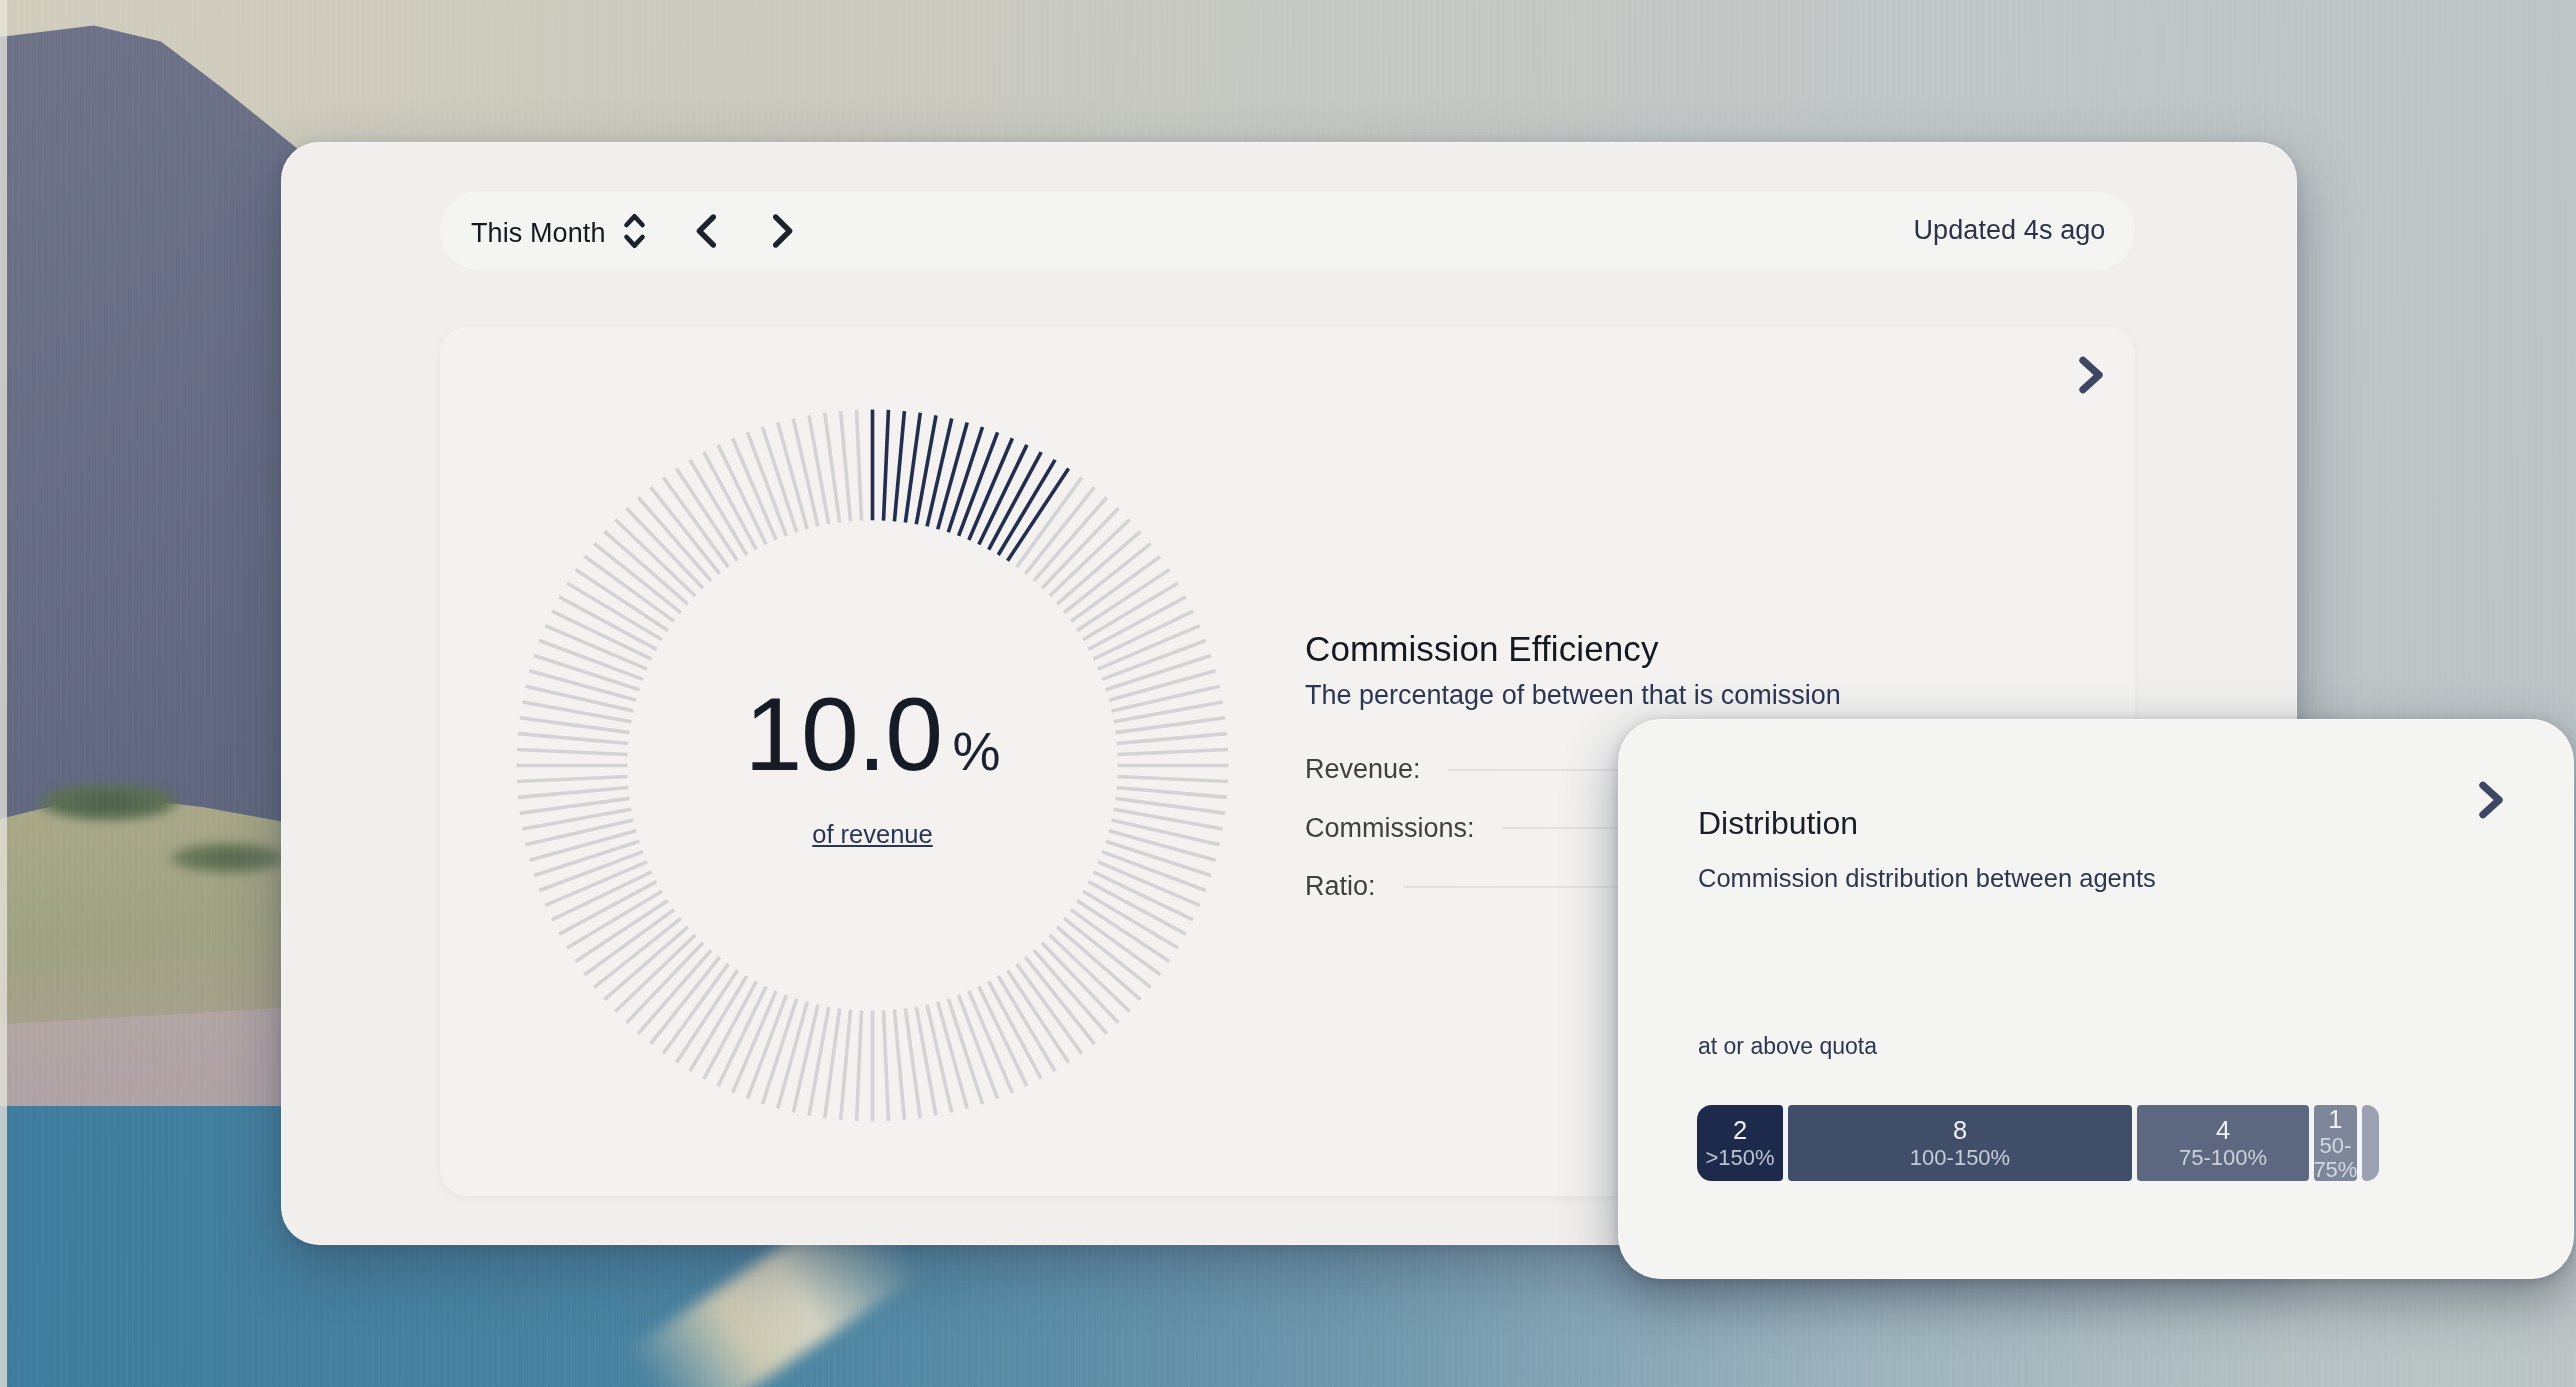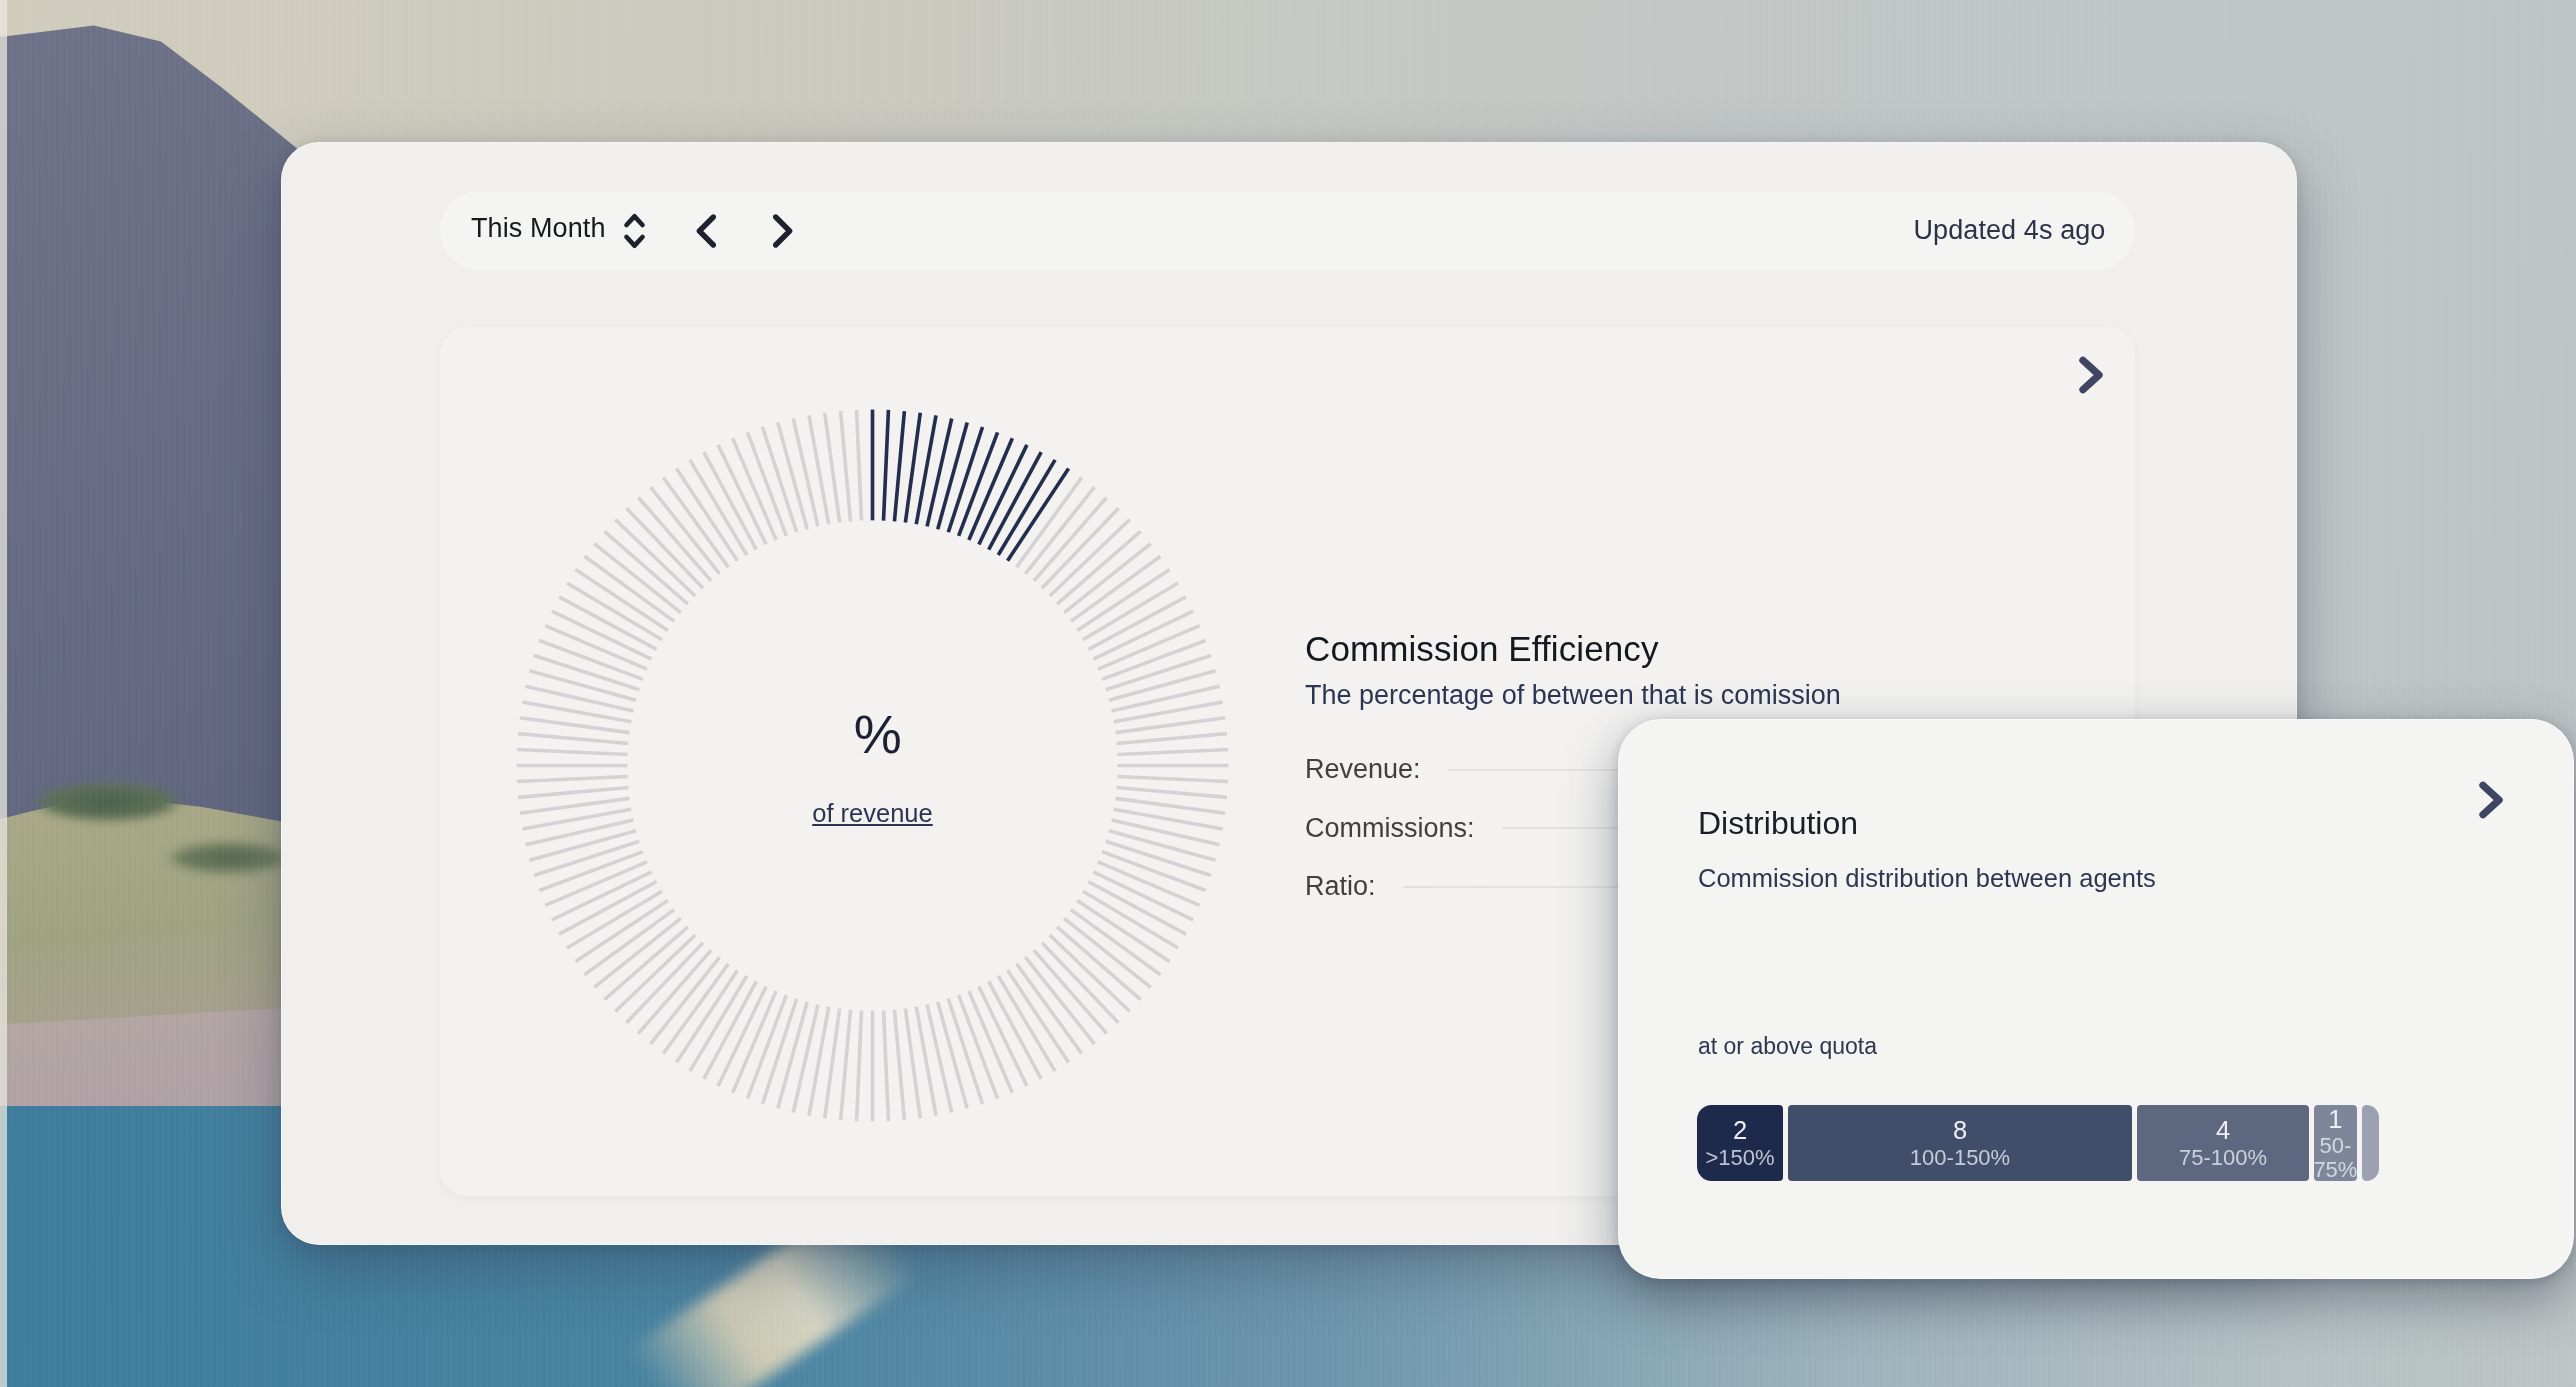--- a/index.html
+++ b/index.html
@@ -30,21 +30,21 @@
   .bg-texture { position:absolute; inset:0; opacity:.45; pointer-events:none;
     background:repeating-linear-gradient(90deg, rgba(255,255,255,.05) 0 2px, rgba(0,0,0,.015) 2px 4px, transparent 4px 6px); }
 
   
   .dashboard-card { position:absolute; left:281px; top:142px; width:2016px; height:1103px;
     background:#f0efee; border-radius:38px; border:0.7px solid rgba(255,255,255,.45);
     box-shadow:0 24px 60px rgba(48,58,78,.38), 0 4px 13.4px rgba(48,58,78,.18); }
 
   .toolbar { position:absolute; left:158px; top:48px; width:1695px; height:79px;
     background:#f4f4f3; border-radius:40px; display:flex; align-items:center; padding:0 29.5px 0 31px; }
-  .period-select { display:flex; align-items:flex-start; gap:17.4px; cursor:pointer; }
+  .period-select { display:flex; align-items:flex-end; gap:17.4px; cursor:pointer; }
   .period-label { font-size:27px; font-weight:500; color:#15181d; letter-spacing:0.1px; }
   .nav-btn { width:35px; height:35px; background:none; border:none; cursor:pointer;
     display:flex; align-items:center; justify-content:center; }
   .nav-prev { margin-left:43px; }
   .nav-next { margin-left:42px; }
   .updated { margin-left:auto; font-size:27px; color:#2c3248; letter-spacing:0.1px; }
 
   
   .efficiency-card { position:absolute; left:158px; top:184px; width:1695px; height:869px;
     background:#f3f2f1; border-radius:27px; box-shadow:0 2.7px 9.4px rgba(0,0,0,.04); }
@@ -281,20 +281,21 @@
           <line x1="435.0" y1="196.2" x2="383.1" y2="36.4" stroke="#d3d3d6" stroke-width="5.5"></line>
           <line x1="451.0" y1="191.4" x2="406.3" y2="29.5" stroke="#d3d3d6" stroke-width="5.5"></line>
           <line x1="467.2" y1="187.3" x2="429.8" y2="23.5" stroke="#d3d3d6" stroke-width="5.5"></line>
           <line x1="483.6" y1="184.0" x2="453.6" y2="18.7" stroke="#d3d3d6" stroke-width="5.5"></line>
           <line x1="500.1" y1="181.4" x2="477.5" y2="14.9" stroke="#d3d3d6" stroke-width="5.5"></line>
           <line x1="516.7" y1="179.5" x2="501.6" y2="12.2" stroke="#d3d3d6" stroke-width="5.5"></line>
           <line x1="533.3" y1="178.4" x2="525.8" y2="10.5" stroke="#d3d3d6" stroke-width="5.5"></line>
         </svg>
       <div class="gauge-center">
         <div class="gauge-value-row">
+          <span class="gauge-value">10.0</span>
           <span class="gauge-unit">%</span>
         </div>
         <div class="gauge-caption">of revenue</div>
       </div>
     </div>
 
     <h2 class="eff-text-title">Commission Efficiency</h2>
     <p class="eff-text-subtitle">The percentage of between that is comission</p>
 
     <div class="stat-rows">

